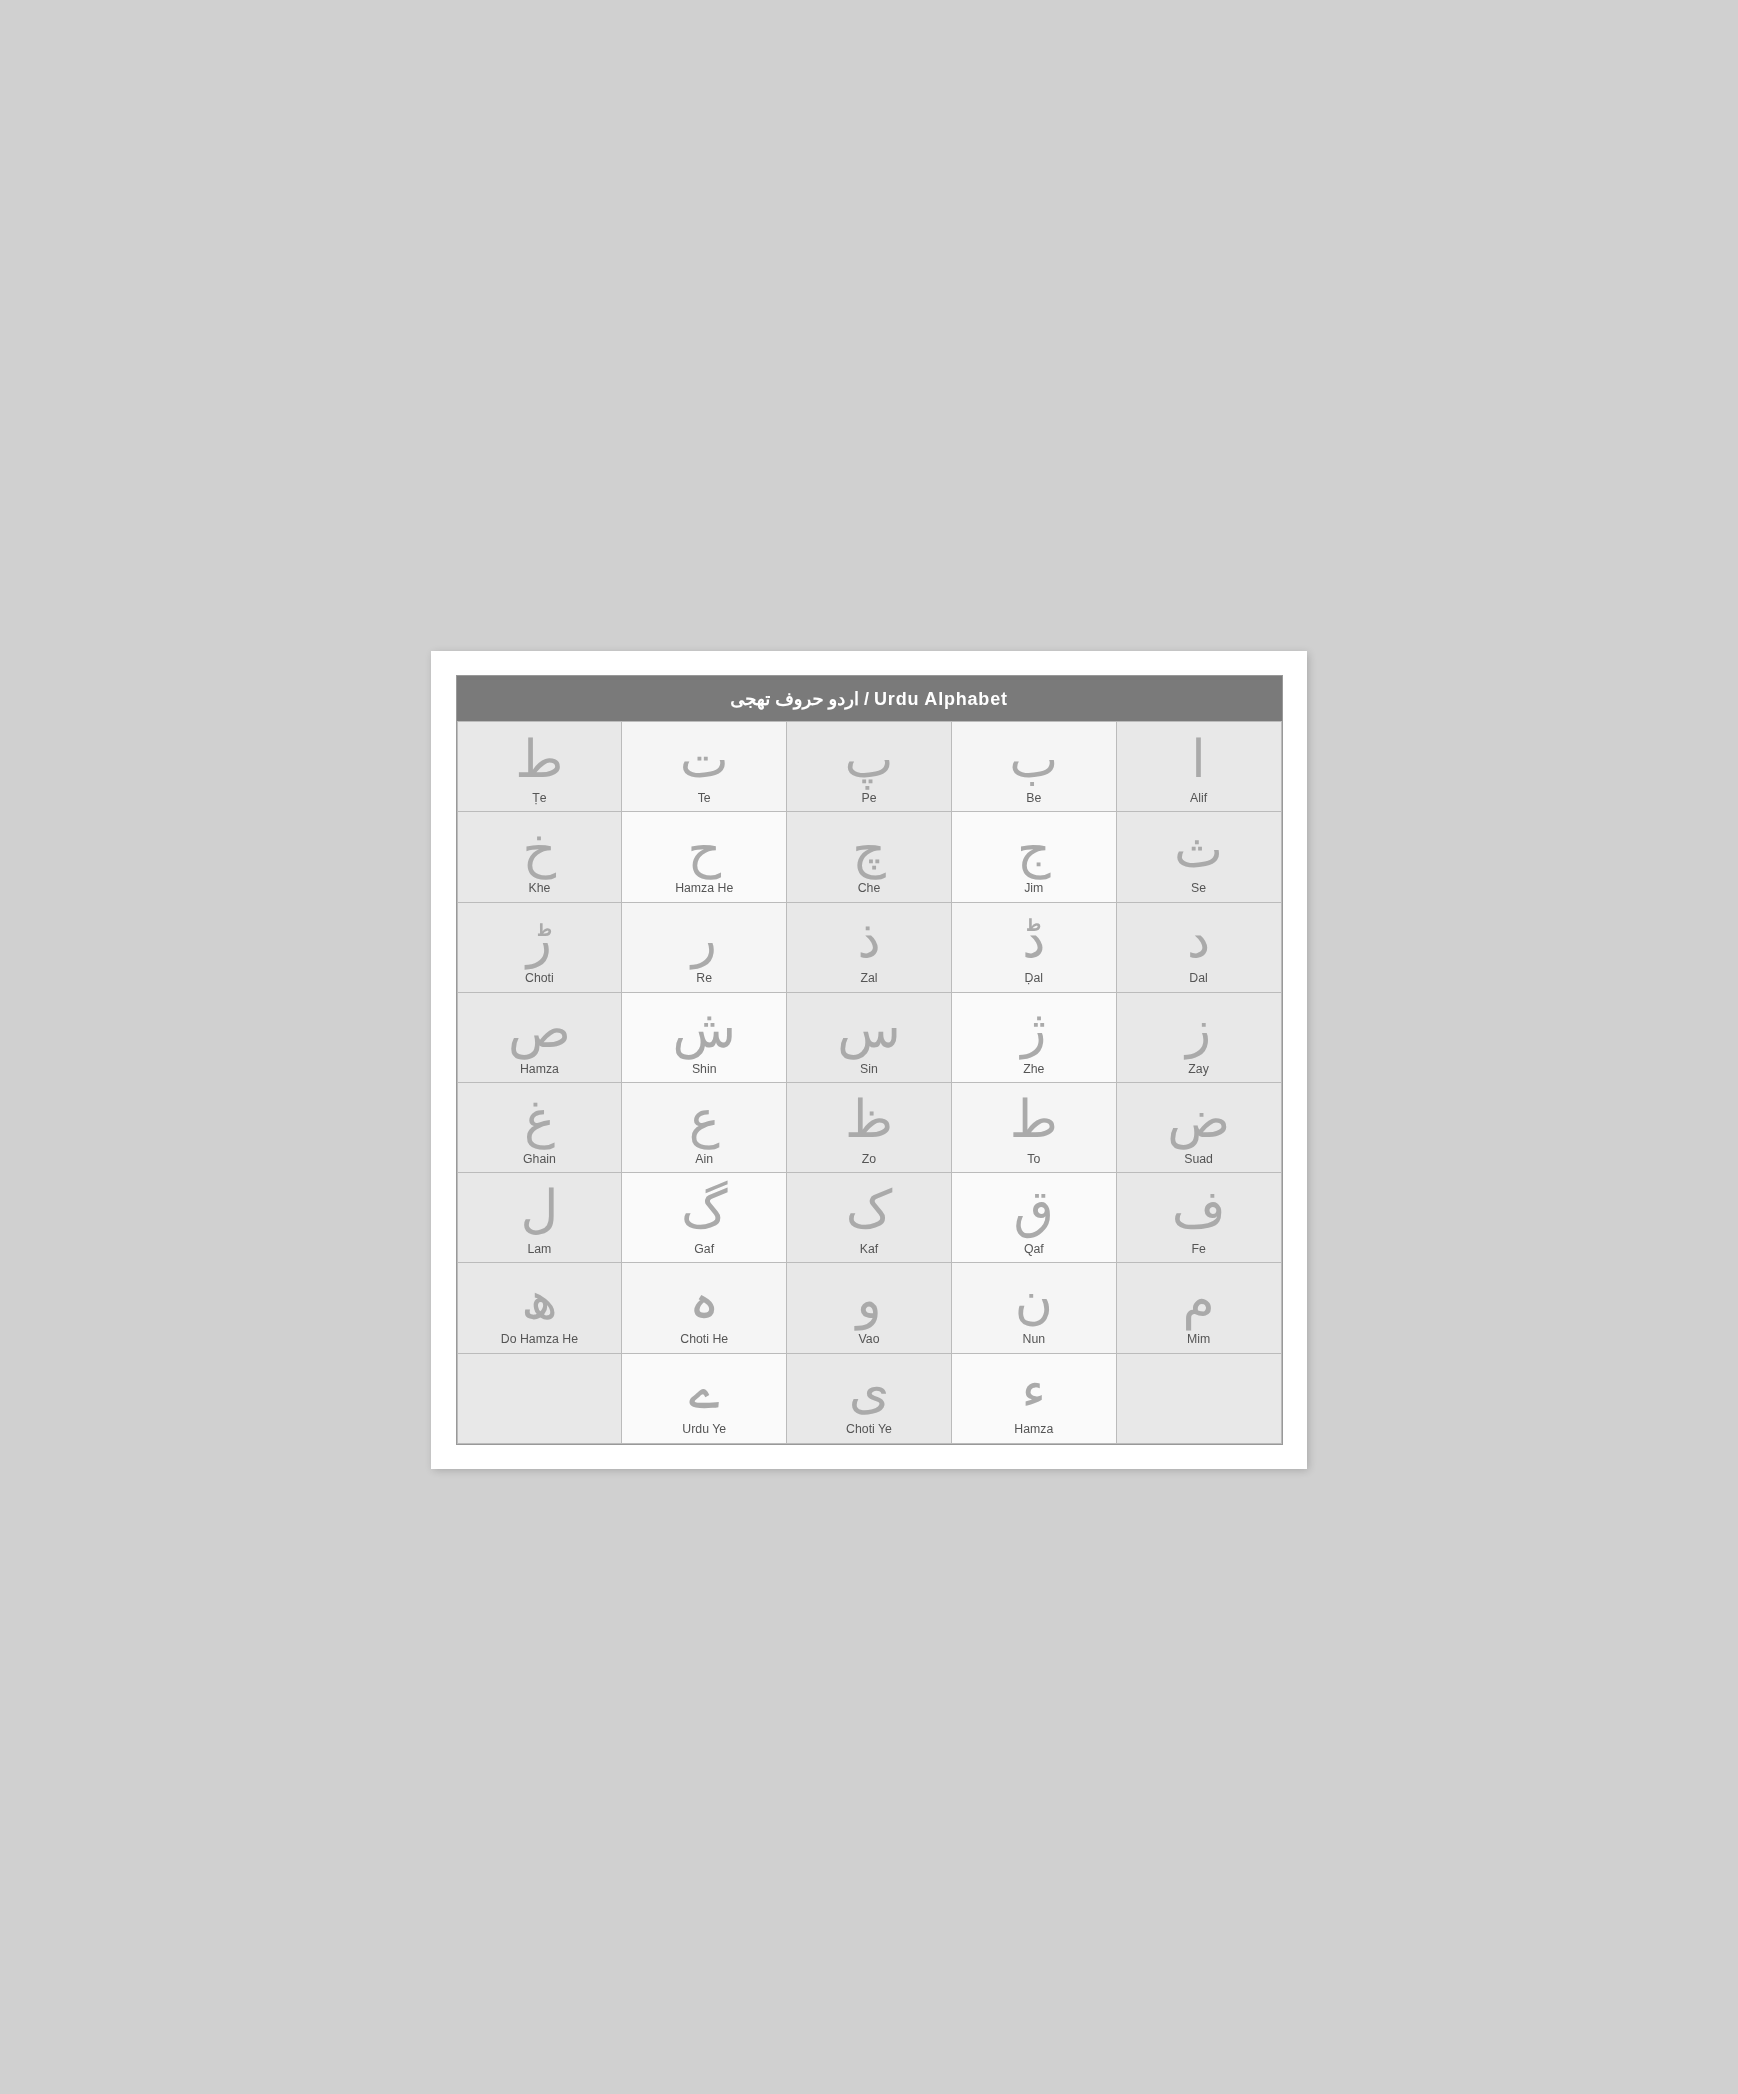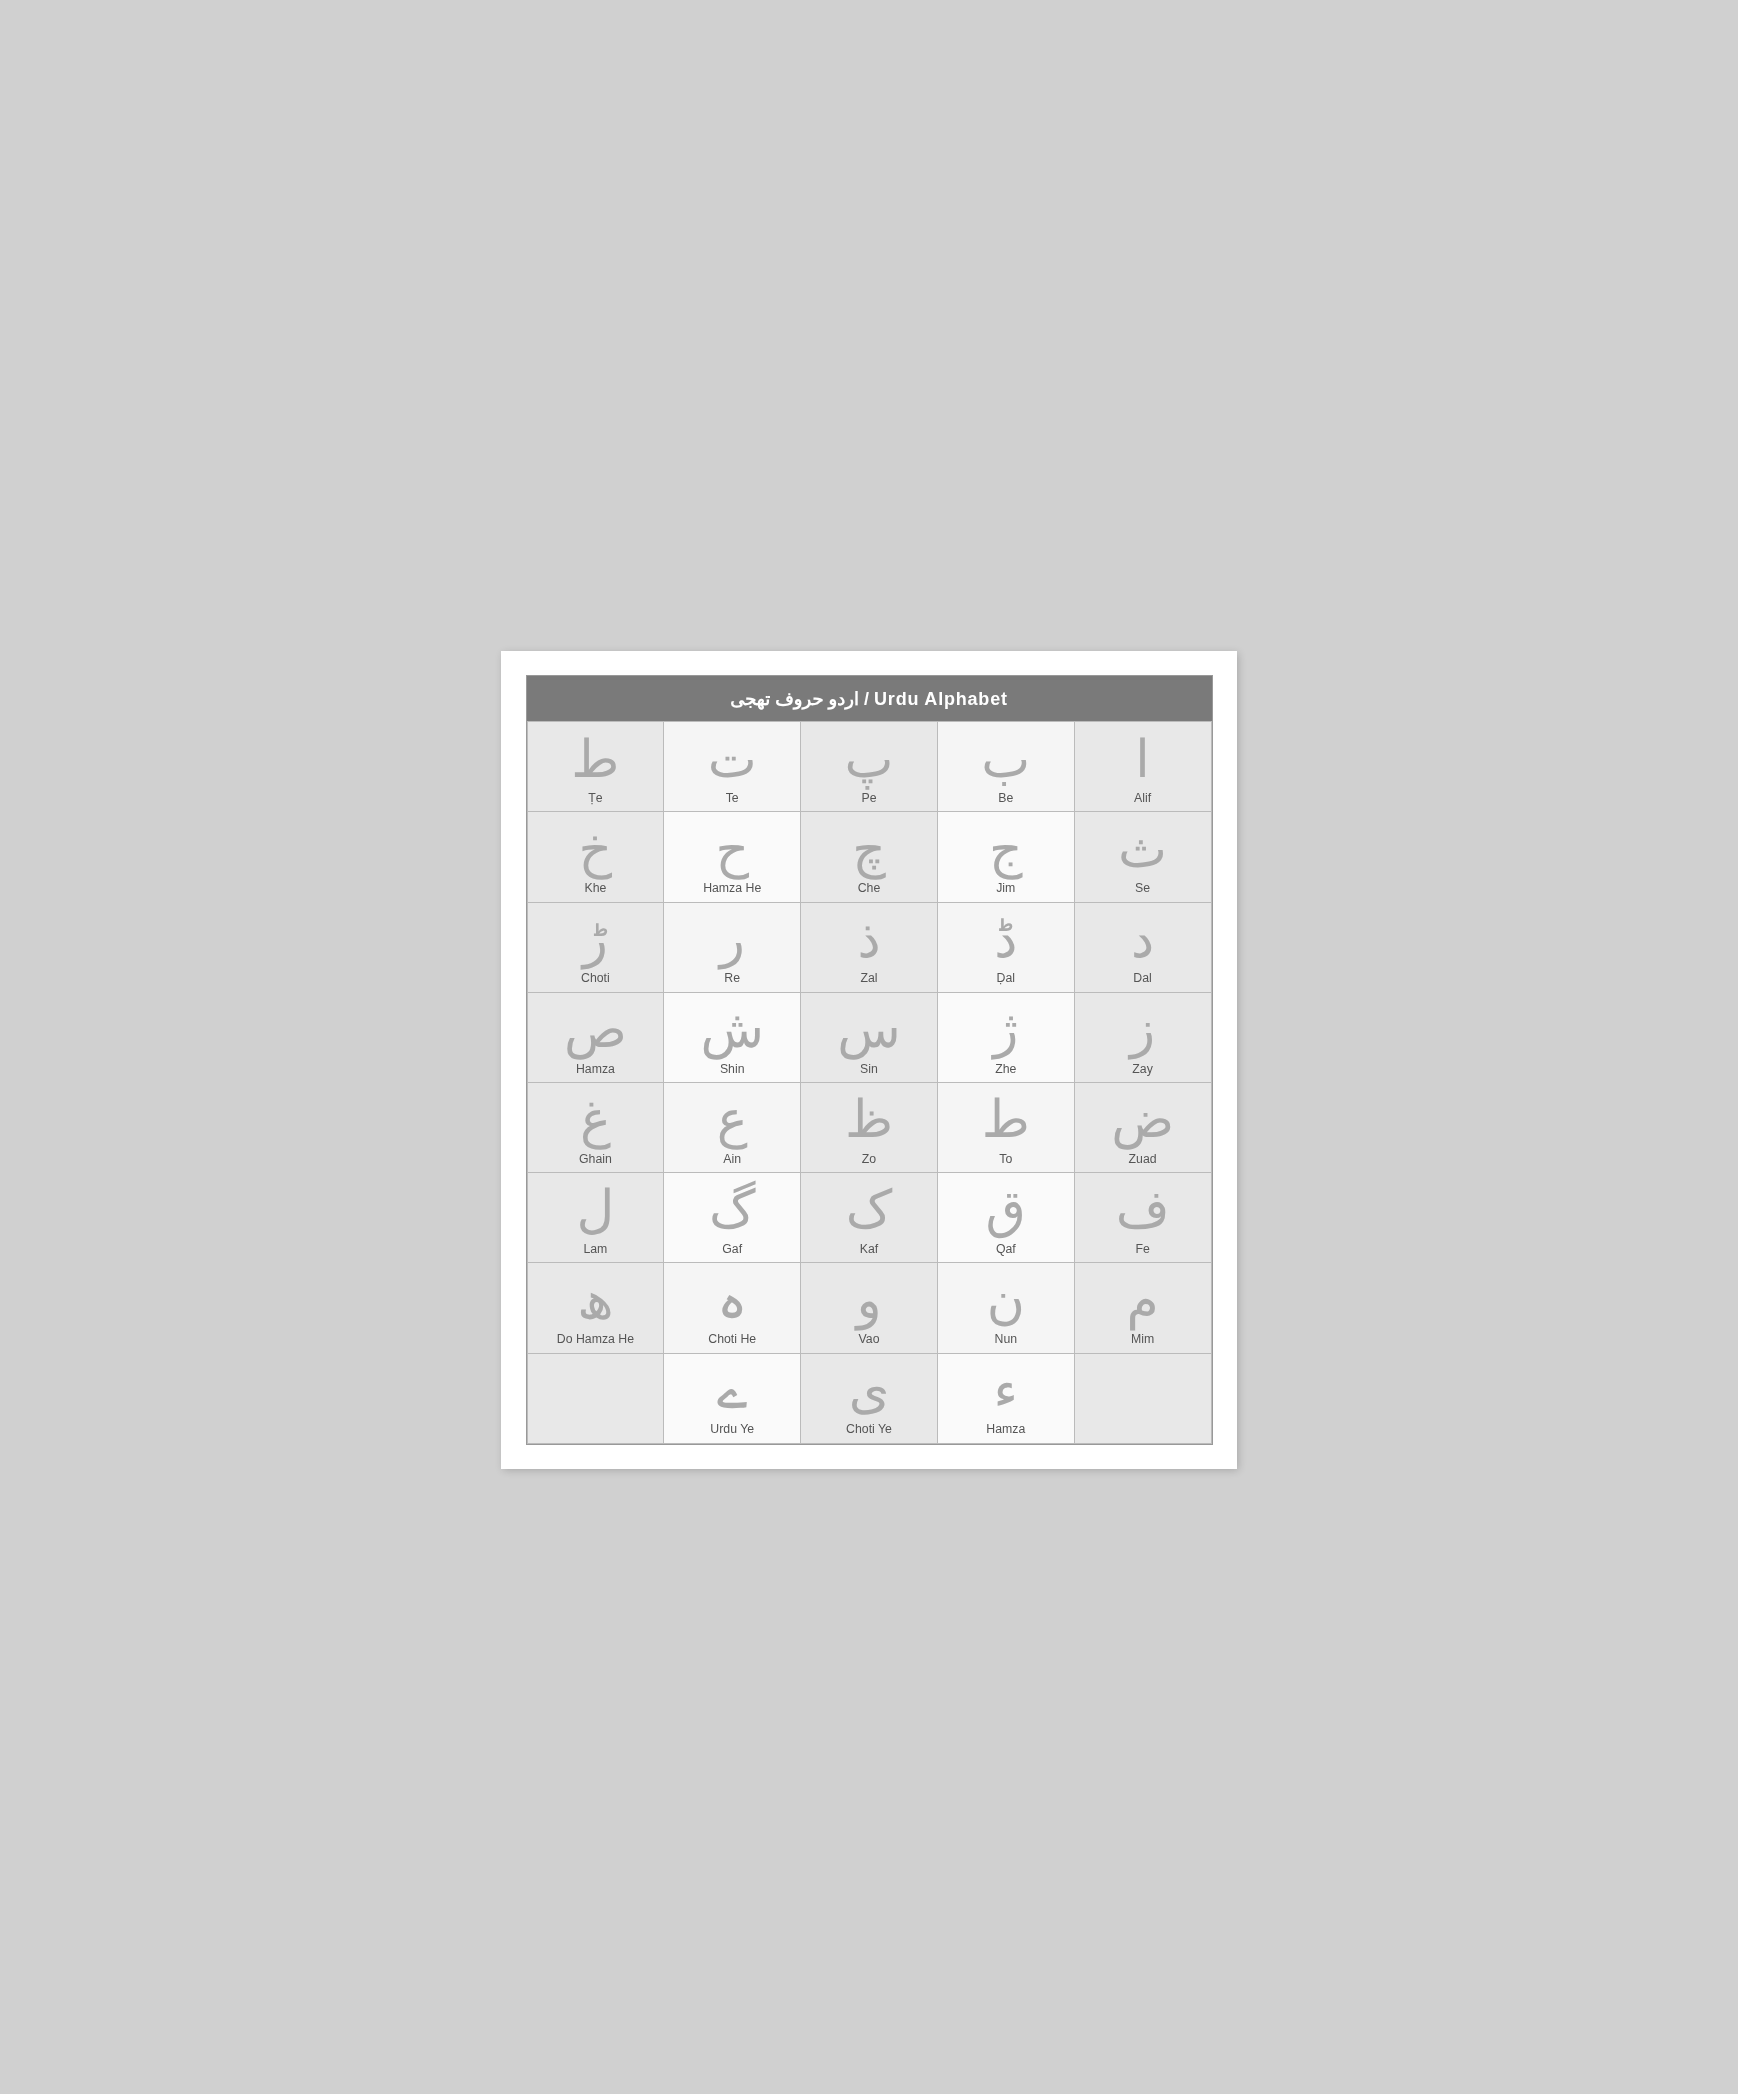--- a/index.html
+++ b/index.html
@@ -6,21 +6,21 @@
     body {
       background: #d0d0d0;
       display: flex;
       justify-content: center;
       align-items: center;
       min-height: 100vh;
       font-family: Arial, sans-serif;
     }
     .page {
       background: white;
-      width: 736px;
+      width: 876px;
       padding: 24.5px 24.5px 0 24.5px;
       box-shadow: 1.6px 1.6px 8.2px rgba(0,0,0,0.2);
       margin-top: 26px;
     }
     .table-wrapper {
       border: 1.6px solid #999;
       overflow: hidden;
     }
     .table-title {
       background: #7a7a7a;
@@ -193,21 +193,21 @@
             <td style="background: rgb(232, 232, 232);">
               <span class="urdu-char">ظ</span>
               <span class="letter-name">Zo</span>
             </td>
             <td style="background: rgb(245, 245, 245);">
               <span class="urdu-char">ط</span>
               <span class="letter-name">To</span>
             </td>
             <td style="background: rgb(232, 232, 232);">
               <span class="urdu-char">ض</span>
-              <span class="letter-name">Zuad</span>
+              <span class="letter-name">Suad</span>
             </td>
           </tr>
           <tr>
             <td style="background: rgb(232, 232, 232);">
               <span class="urdu-char">ل</span>
               <span class="letter-name">Lam</span>
             </td>
             <td style="background: rgb(250, 250, 250);">
               <span class="urdu-char">گ</span>
               <span class="letter-name">Gaf</span>

